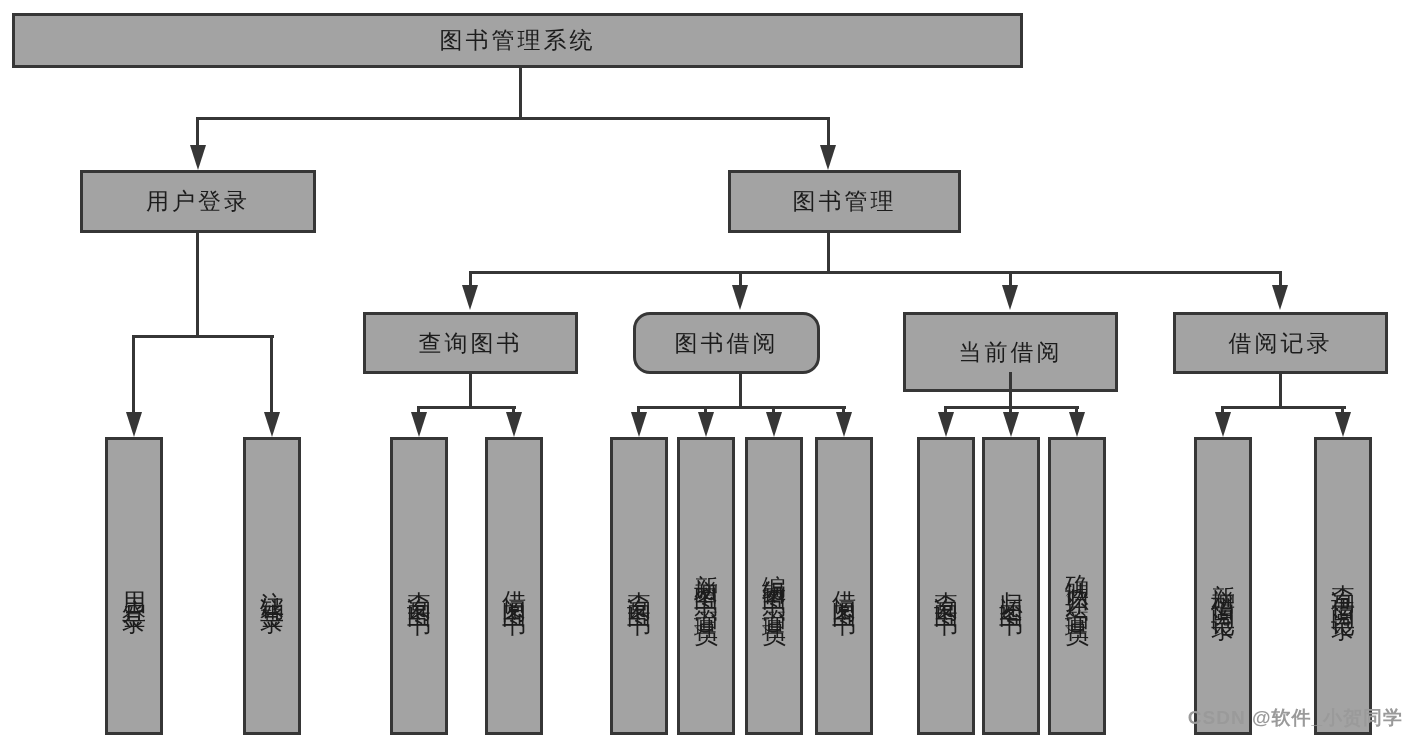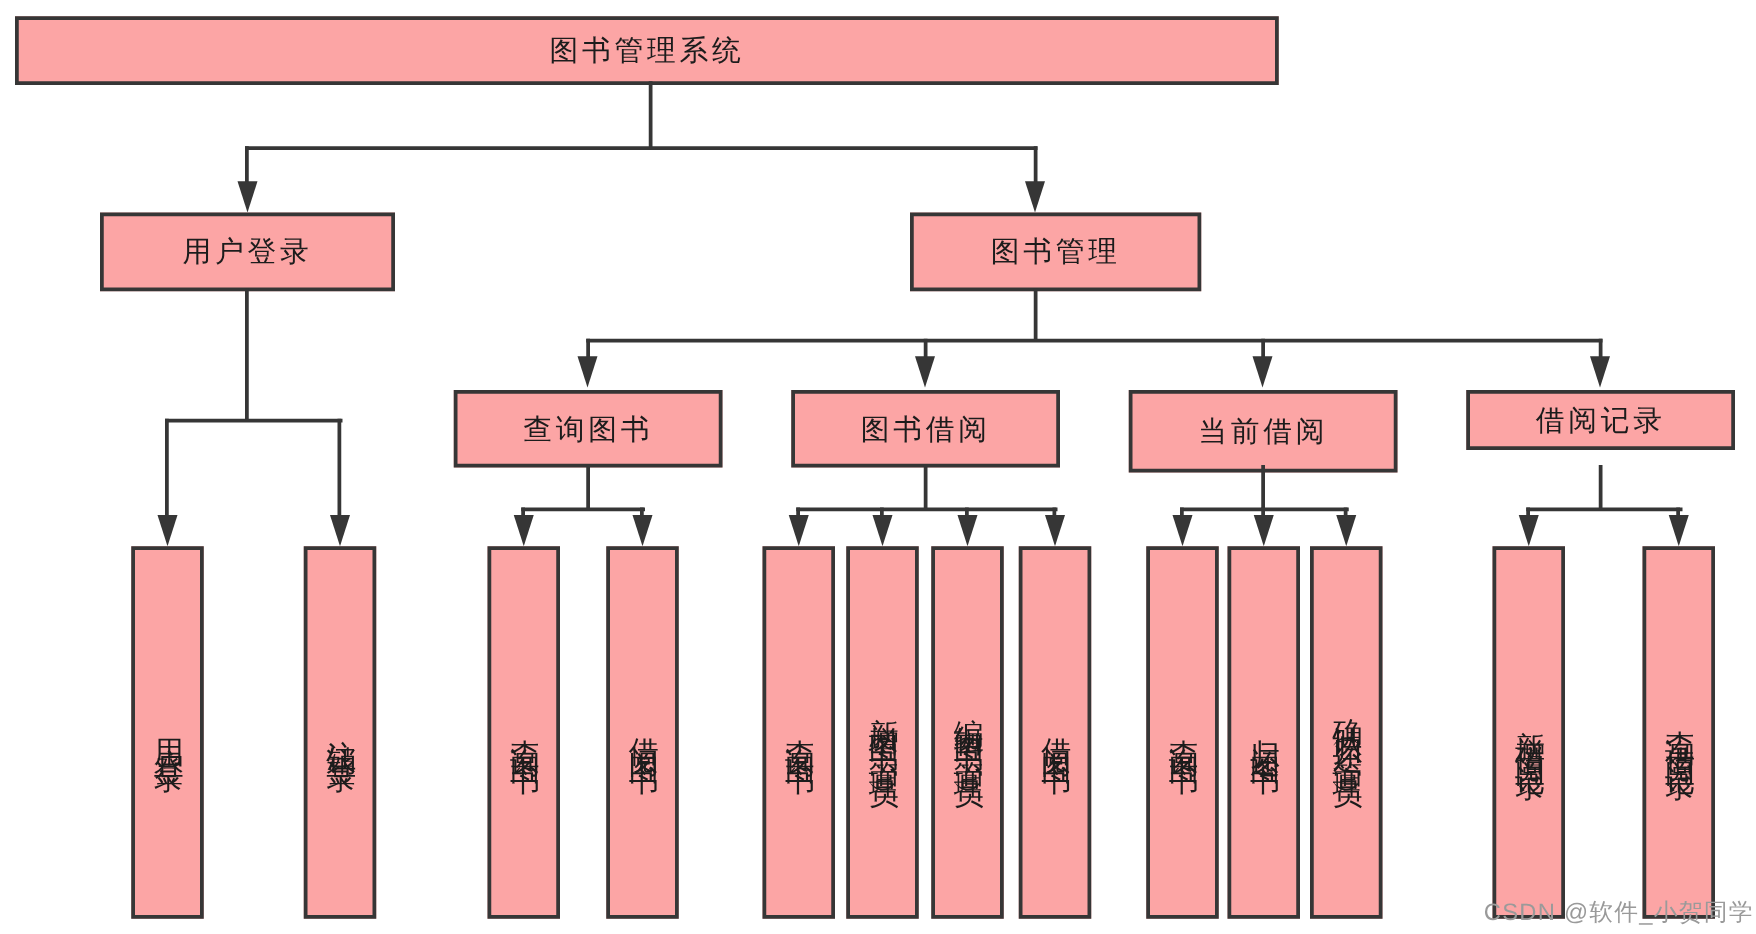--- a/index.html
+++ b/index.html
@@ -6,21 +6,21 @@
   #canvas{
     position:relative;
     width:1405px;height:747px;
     background:#ffffff;
     overflow:hidden;
     font-family:"Liberation Sans","DejaVu Sans",sans-serif;
   }
   .box{
     position:absolute;
     box-sizing:border-box;
-    background:#fca5a5;
+    background:#a3a3a3;
     border:3px solid #363636;
     display:flex;
     align-items:center;
     justify-content:center;
     color:#1c1c1c;
     text-align:center;
   }
   .hbox{font-size:23px;letter-spacing:3px;}
   .vbox{
     writing-mode:vertical-rl;
@@ -34,24 +34,25 @@
   .hl{height:3px;}
   .head{
     position:absolute;
     width:0;height:0;
     border-left:8px solid transparent;
     border-right:8px solid transparent;
     border-top:25px solid #363636;
   }
   #watermark{
     position:absolute;
-    right:2px;bottom:4px;
+    right:2px;bottom:16px;
     font-size:19px;
     letter-spacing:1px;
     color:#9a9a9a;
+    font-weight:bold;
   }
 </style>
 </head>
 <body>
 
 <div id="canvas">
 
   <div class="box hbox" style="left:12px;top:13px;width:1011px;height:55px;">图书管理系统</div>
 
   <div class="line vl" style="left:519px;top:65px;height:54px;"></div>
@@ -76,23 +77,23 @@
   <div class="line vl" style="left:469px;top:271px;height:18px;"></div>
   <div class="head" style="left:462px;top:285px;"></div>
   <div class="line vl" style="left:739px;top:271px;height:18px;"></div>
   <div class="head" style="left:732px;top:285px;"></div>
   <div class="line vl" style="left:1009px;top:271px;height:18px;"></div>
   <div class="head" style="left:1002px;top:285px;"></div>
   <div class="line vl" style="left:1279px;top:271px;height:18px;"></div>
   <div class="head" style="left:1272px;top:285px;"></div>
 
   <div class="box hbox" style="left:363px;top:312px;width:215px;height:62px;">查询图书</div>
-  <div class="box hbox" style="left:633px;top:312px;width:215px;height:62px;">图书借阅</div>
-  <div class="box hbox" style="left:903px;top:312px;width:215px;height:66px;">当前借阅</div>
-  <div class="box hbox" style="left:1173px;top:312px;width:215px;height:48px;">借阅记录</div>
+  <div class="box hbox" style="left:633px;top:312px;width:187px;height:62px;border-radius:17px;">图书借阅</div>
+  <div class="box hbox" style="left:903px;top:312px;width:215px;height:80px;">当前借阅</div>
+  <div class="box hbox" style="left:1173px;top:312px;width:215px;height:62px;">借阅记录</div>
 
   <div class="line vl" style="left:469px;top:372px;height:36px;"></div>
   <div class="line hl" style="left:417px;top:406px;width:99px;"></div>
   <div class="line vl" style="left:417px;top:406px;height:10px;"></div>
   <div class="head" style="left:411px;top:412px;"></div>
   <div class="line vl" style="left:512px;top:406px;height:10px;"></div>
   <div class="head" style="left:506px;top:412px;"></div>
 
   <div class="line vl" style="left:739px;top:372px;height:36px;"></div>
   <div class="line hl" style="left:637px;top:406px;width:209px;"></div>

